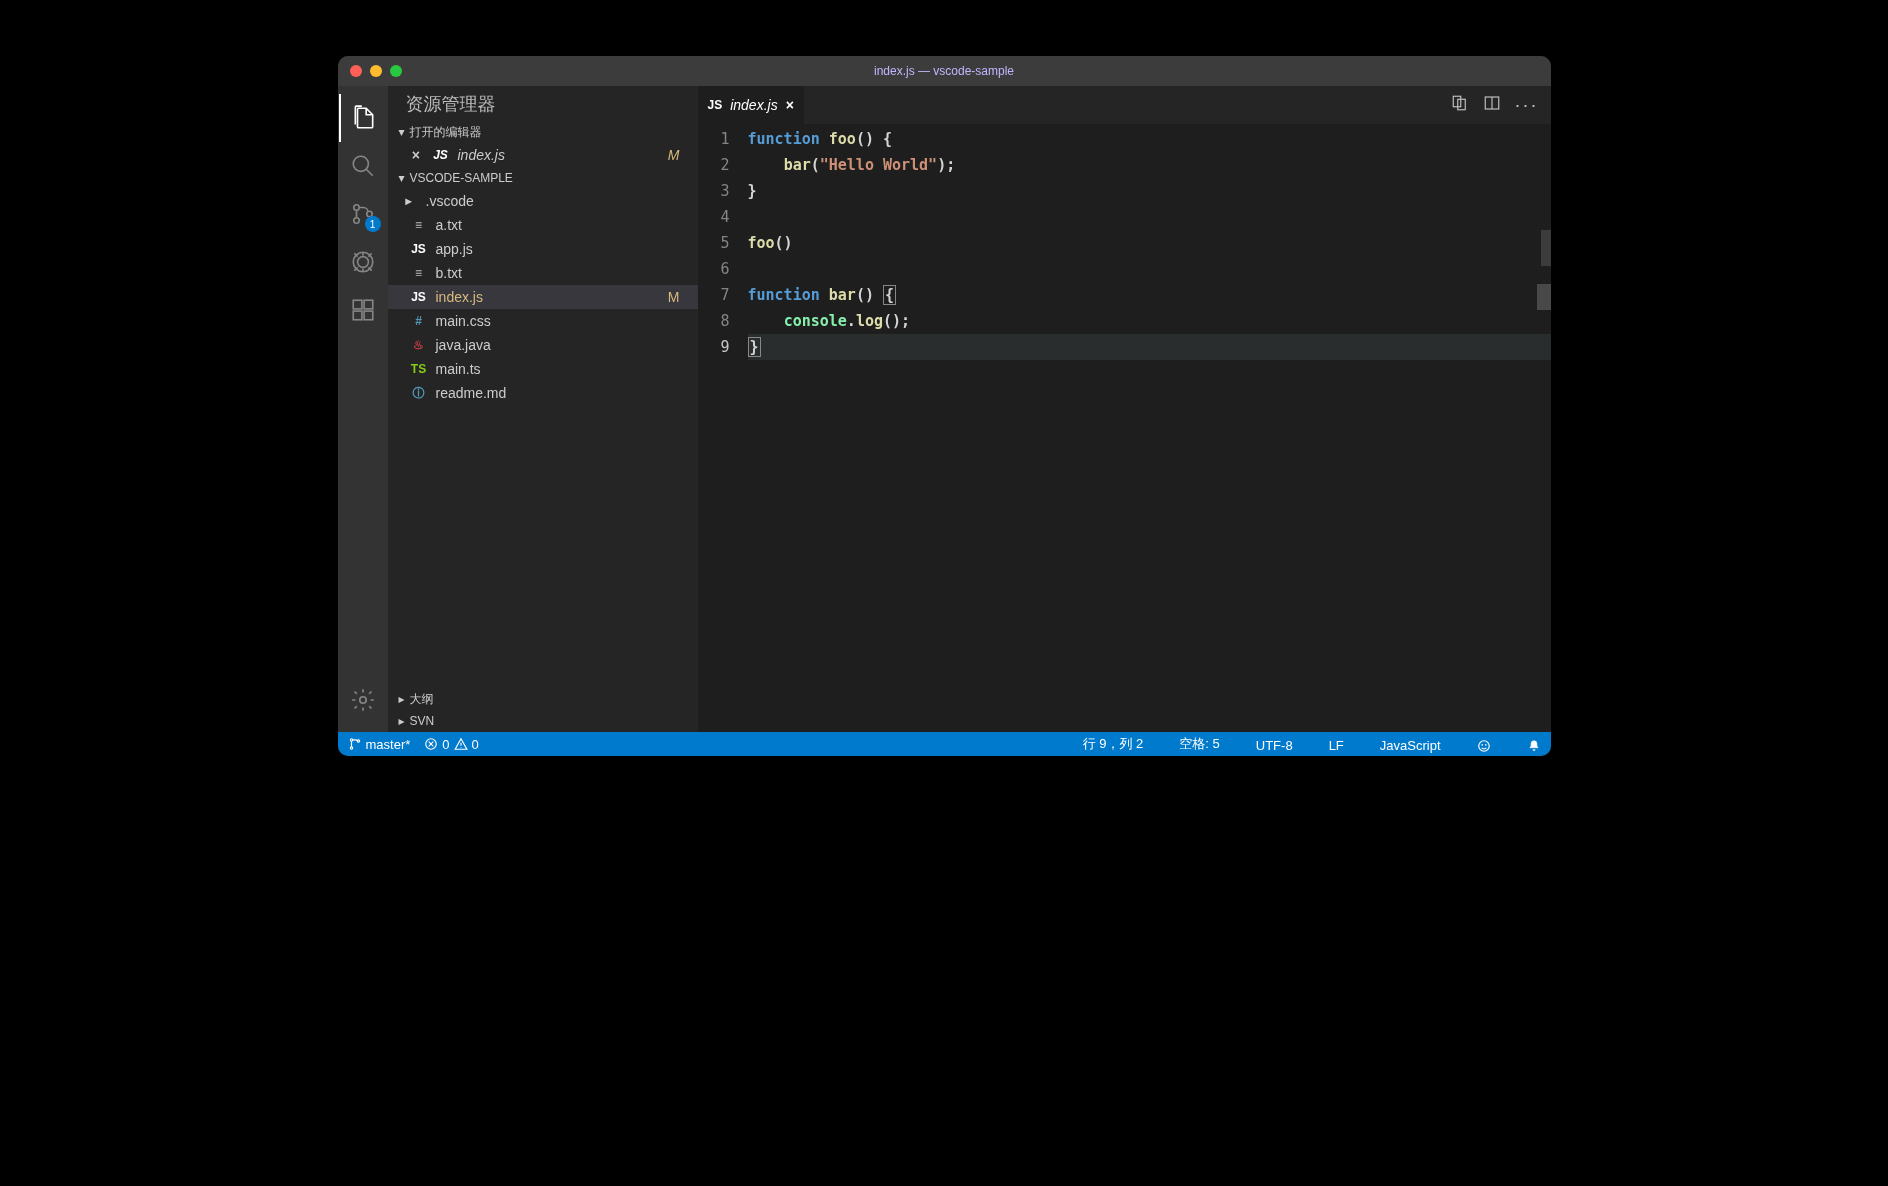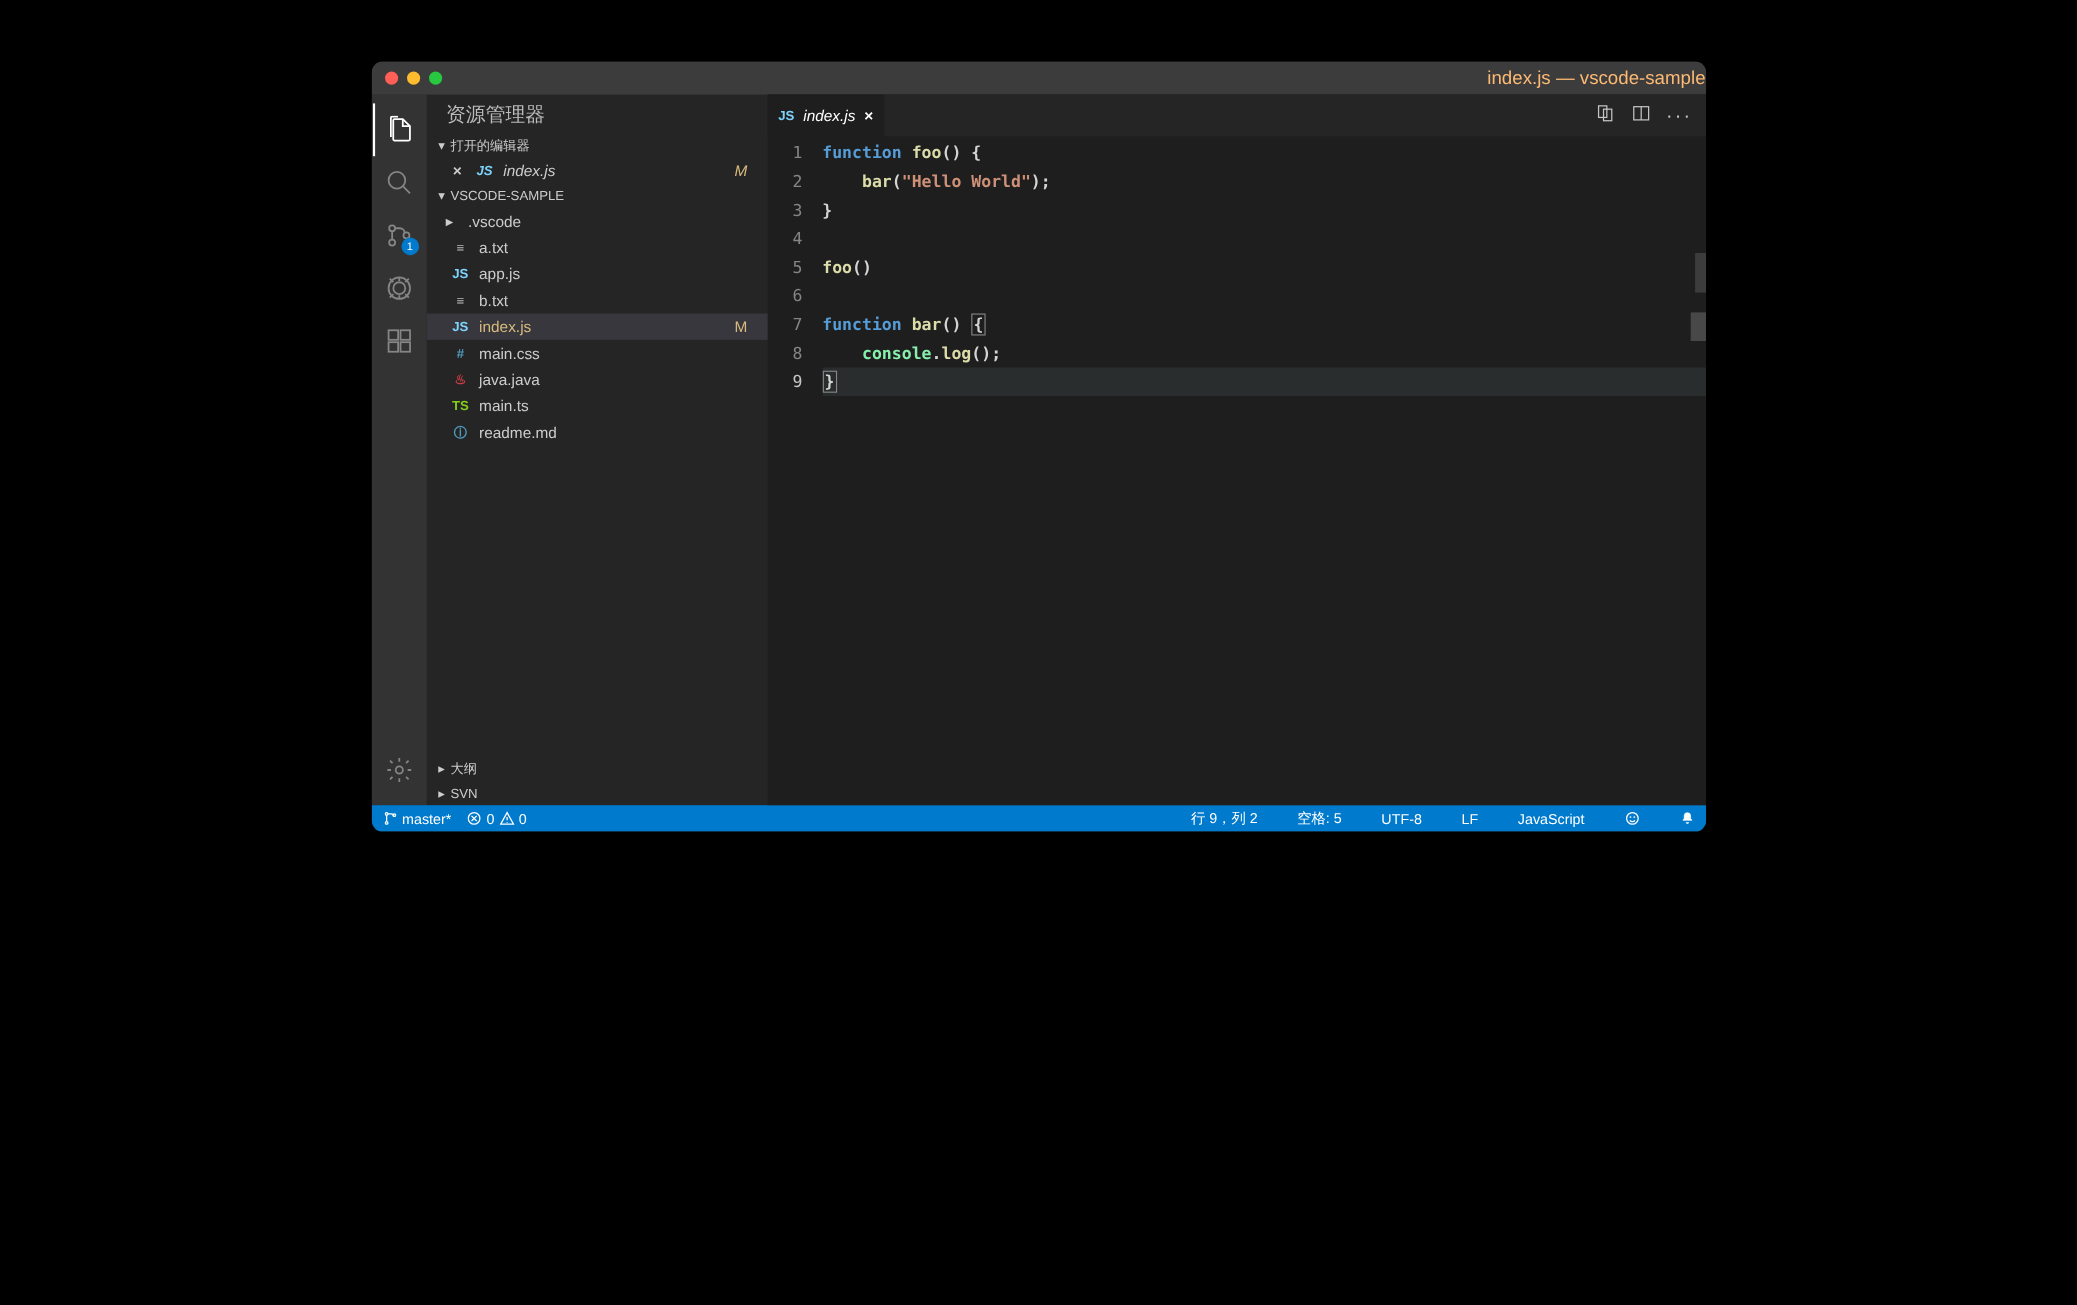--- a/index.html
+++ b/index.html
@@ -41,23 +41,23 @@
   height: 12px;
   border-radius: 50%;
 }
 .tl-red { background: #ff5f57; }
 .tl-yellow { background: #febc2e; }
 .tl-green { background: #28c840; }
 .titlebar-title {
   position: absolute;
   left: 0;
   right: 0;
-  text-align: right;
-  color: #fdba74;
-  font-size: 17px;
+  text-align: center;
+  color: #c4b5fd;
+  font-size: 12px;
   pointer-events: none;
 }
 .main {
   flex: 1;
   display: flex;
   min-height: 0;
 }
 .activitybar {
   width: 50px;
   background: #333333;
@@ -174,21 +174,21 @@
 .sidebar-item .git-m {
   margin-left: auto;
   color: #d7ba7d;
   padding-right: 10px;
 }
 .sidebar-item.selected {
   background: #37373d;
   color: #d7ba7d;
 }
 .sidebar-item.selected .fname { color: #d7ba7d; }
-.ic-js { color: #7dd3fc; }
+.ic-js { color: #ffffff; }
 .ic-txt { color: #bbb; }
 .ic-ts { color: #84cc16; }
 .ic-css { color: #519aba; }
 .ic-java { color: #cc3e44; }
 .ic-info { color: #519aba; }
 .sidebar-bottom {
   margin-top: auto;
 }
 .editor-area {
   flex: 1;
@@ -291,21 +291,21 @@
   align-items: center;
   font-size: 13px;
   color: #fff;
   padding: 0 10px;
   gap: 14px;
   flex-shrink: 0;
 }
 .statusbar .sb-right {
   margin-left: auto;
   display: flex;
-  align-items: center;
+  align-items: flex-end;
   gap: 36px;
 }
 .sb-item {
   display: inline-flex;
   align-items: center;
   gap: 4px;
   cursor: pointer;
 }
 .sb-item svg { width: 14px; height: 14px; }
 </style>

